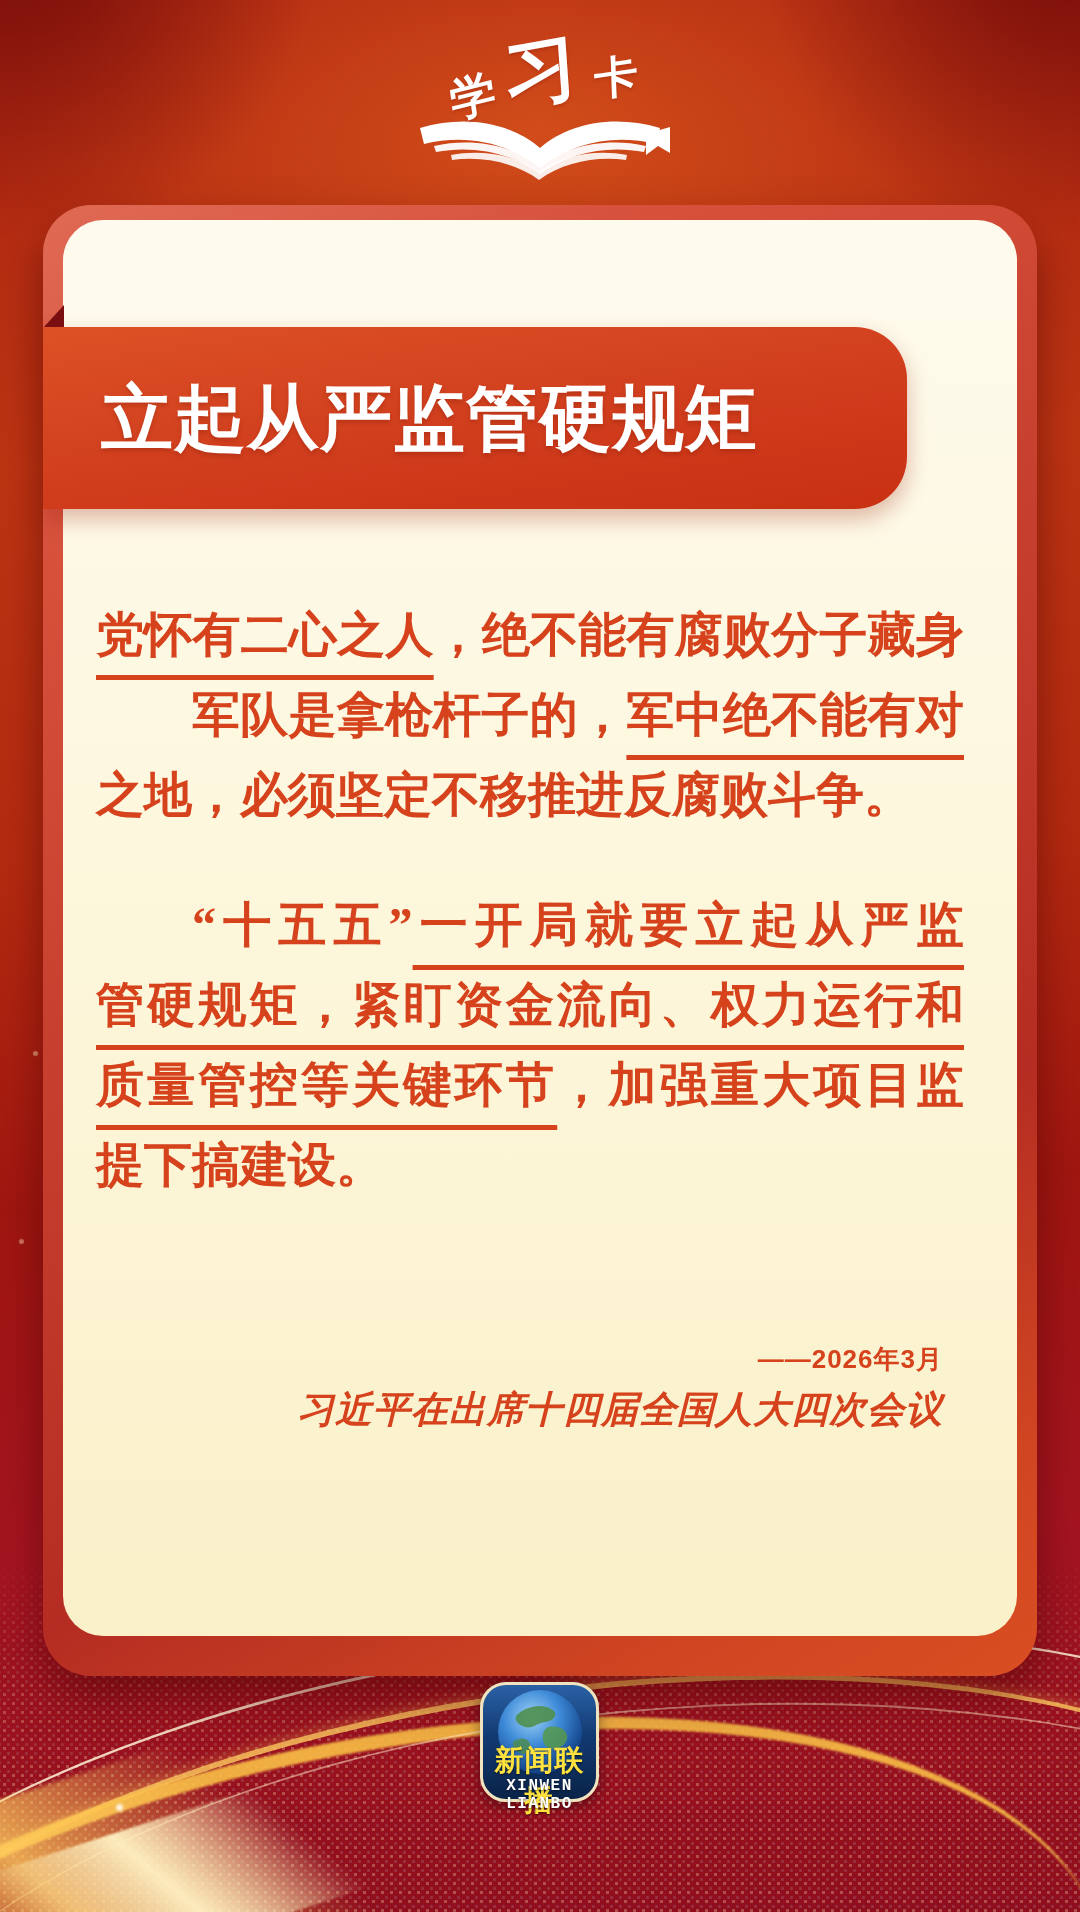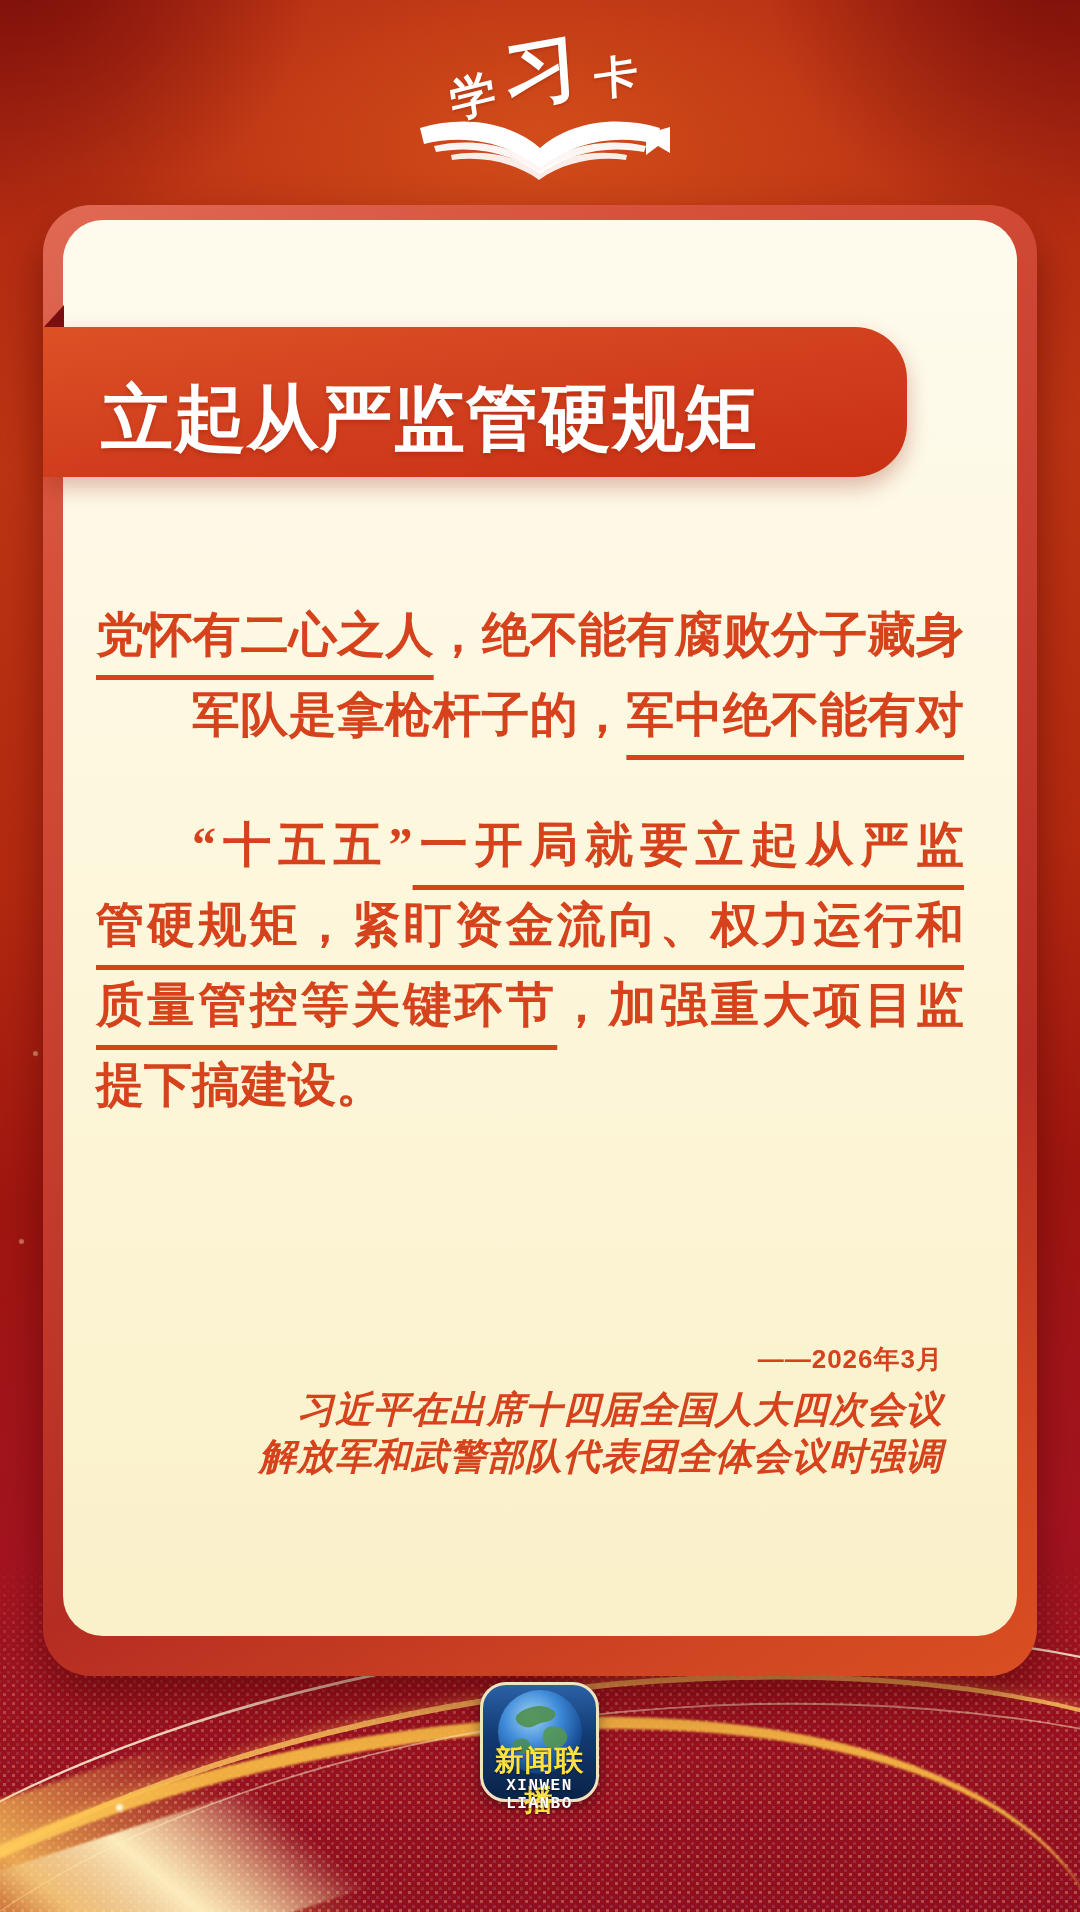--- a/index.html
+++ b/index.html
@@ -42,21 +42,21 @@
   .bc1{font-size:74px;left:54px;top:-6px;transform:rotate(-10deg) skewX(-6deg);}
   .bc2{font-size:44px;left:144px;top:20px;transform:rotate(-8deg) skewX(-6deg);}
   
   .frame{position:absolute;left:43px;top:205px;width:994px;height:1471px;border-radius:48px;z-index:2;
     background:linear-gradient(150deg,#e06a55 0%,#d6503a 18%,#c0392a 52%,#b52d22 70%,#cf4522 88%,#d94e21 100%);
     box-shadow:0 22px 44px rgba(70,0,0,.5);}
   .cream{position:absolute;left:20px;top:15px;width:954px;height:1416px;border-radius:40px;
     background:linear-gradient(180deg,#fefbee 0%,#fdf7dd 45%,#faf0c9 100%);}
   .fold{position:absolute;left:43px;top:305px;width:21px;height:23px;background:#7a0f12;z-index:3;
     clip-path:polygon(0 100%,100% 100%,100% 0);}
-  .banner{position:absolute;left:43px;top:327px;width:864px;height:150px;z-index:3;
+  .banner{position:absolute;left:43px;top:327px;width:864px;height:182px;z-index:3;
     border-radius:0 52px 52px 0;
     background:linear-gradient(172deg,#dd5126 0%,#d03d1d 55%,#c93013 100%);
     box-shadow:0 10px 22px rgba(150,30,10,.3);}
   .title{line-height:182px;padding-left:58px;font-size:72px;font-weight:900;color:#ffffff;
     letter-spacing:1px;text-shadow:0 3px 4px rgba(130,25,8,.3);white-space:nowrap;}
   
   .quotes{position:absolute;left:96px;top:595px;width:868px;z-index:4;
     font-family:"Liberation Serif",serif;color:#d5421c;}
   .bline{height:80px;line-height:80px;font-size:48px;font-weight:600;}
   .fill{text-align:justify;text-align-last:justify;text-justify:inter-character;}
@@ -112,31 +112,31 @@
   <div class="cream"></div>
 </div>
 <div class="fold"></div>
 <div class="banner">
   <div class="title">立起从严监管硬规矩</div>
 </div>
 
 <div class="quotes" id="quotes">
     <div class="bline fill"><span class="useg">党怀有二心之人</span><span>，绝不能有腐败分子藏身</span></div>
     <div class="bline fill indent"><span>军队是拿枪杆子的，</span><span class="useg">军中绝不能有对</span></div>
+    <div class="bline"><span>之地，必须坚定不移推进反腐败斗争。</span></div>
     <div class="bline fill indent pgap"><span>“十五五”</span><span class="useg">一开局就要立起从严监</span></div>
     <div class="bline fill"><span class="useg">管硬规矩，紧盯资金流向、权力运行和</span></div>
     <div class="bline fill"><span class="useg">质量管控等关键环节</span><span>，加强重大项目监</span></div>
     <div class="bline"><span>提下搞建设。</span></div>
   </div>
 
 <div class="attr">
   <div class="date">——2026年3月</div>
   <div id="attr-lines">
       <div class="al">习近平在出席十四届全国人大四次会议</div>
-      <div class="al">解放军和武警部队代表团全体会议时强调</div>
     </div>
 </div>
 
 <div class="applogo">
   <svg class="globe" viewBox="0 0 86 86">
     <defs>
       <radialGradient id="gsea" cx="40%" cy="32%" r="75%">
         <stop offset="0%" stop-color="#9ed2f5"></stop>
         <stop offset="45%" stop-color="#3e8ad8"></stop>
         <stop offset="85%" stop-color="#16498f"></stop>

